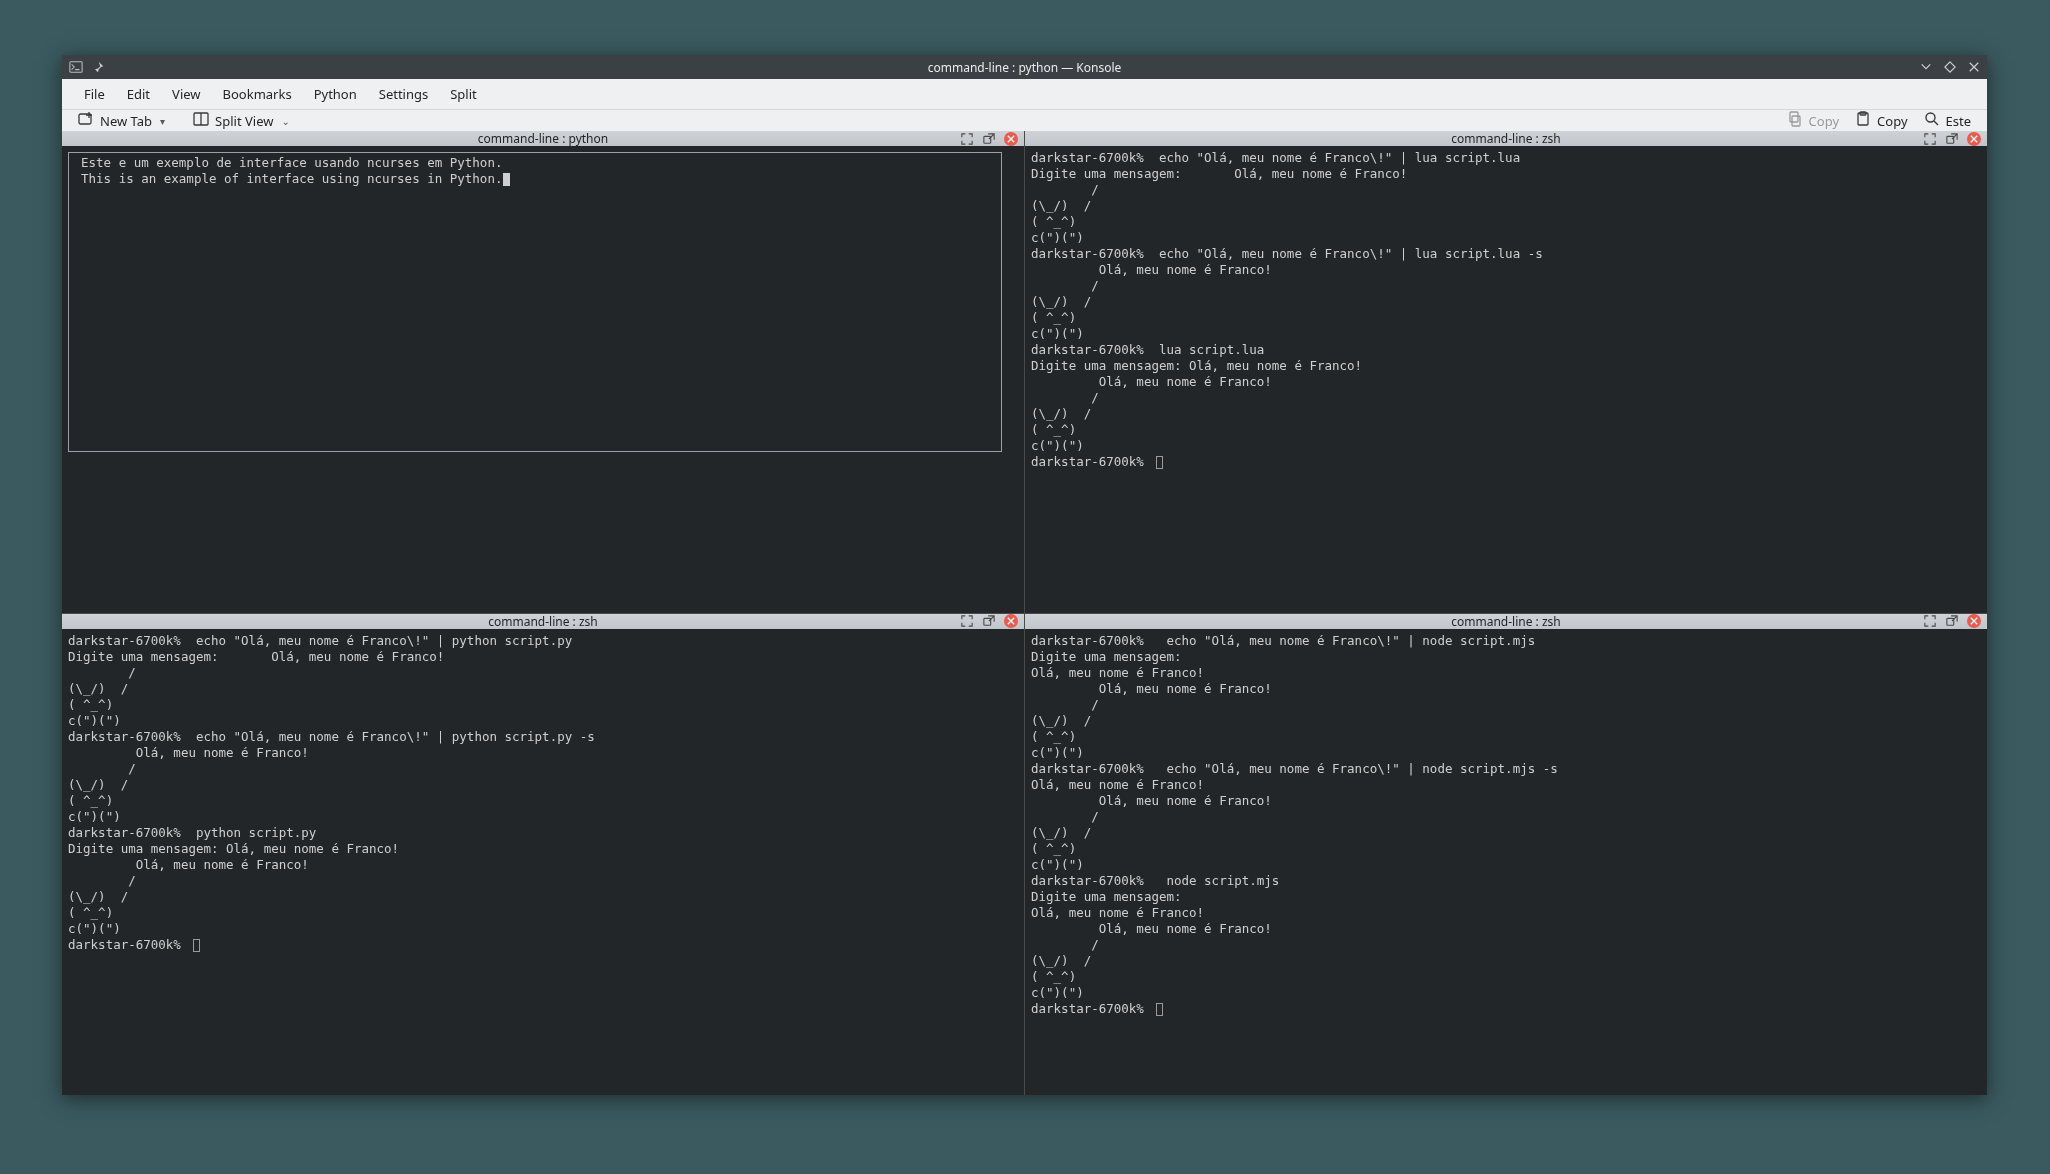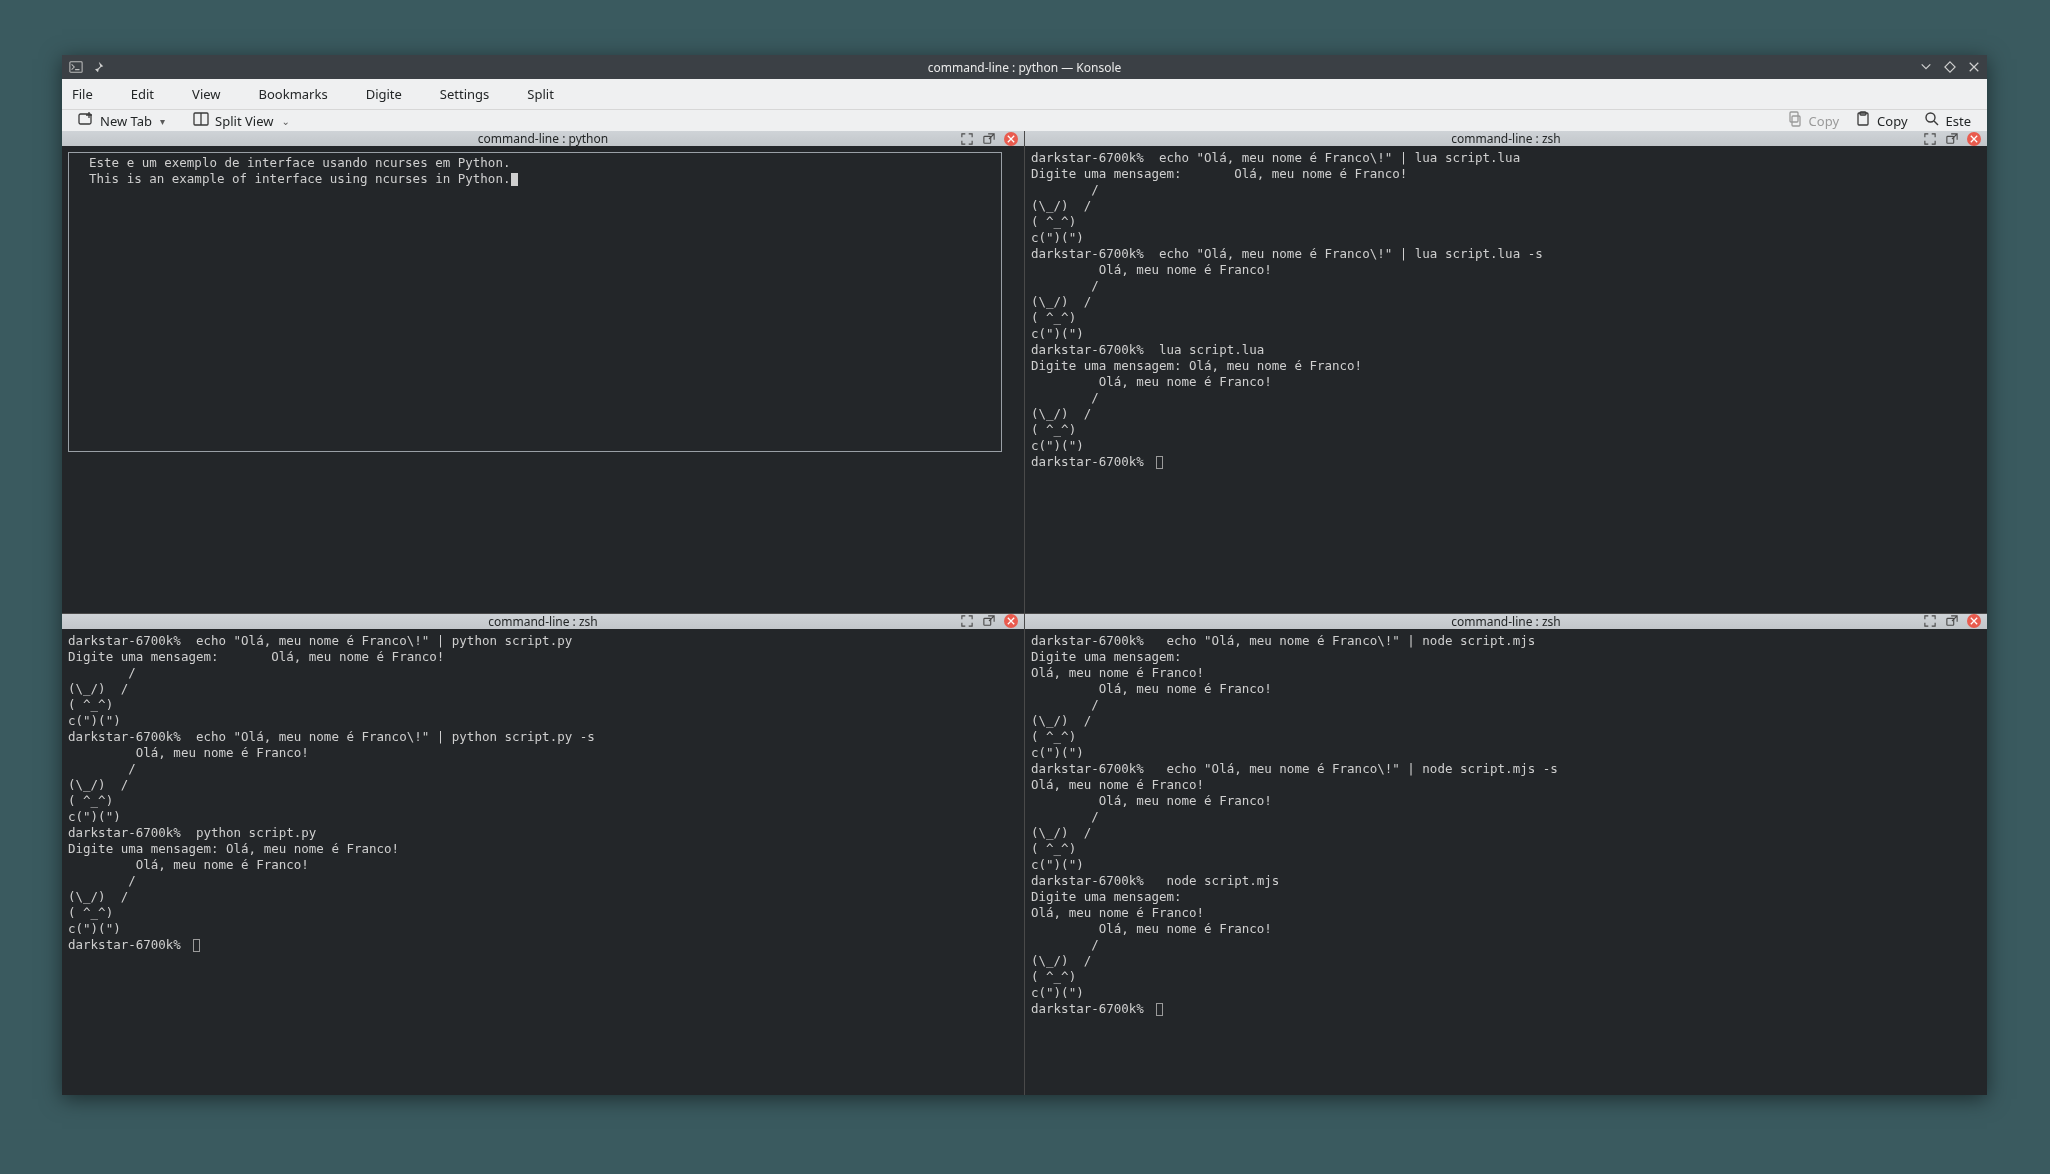--- a/index.html
+++ b/index.html
@@ -34,22 +34,22 @@
   .titlebar-left { display: flex; gap: 6px; padding-left: 6px; }
   .titlebar-left .tbicon { width: 16px; height: 16px; display:flex;align-items:center;justify-content:center; color:#c0c0c0;}
   .titlebar-title { position:absolute; left:0; right:0; text-align:center; color:#eaeaea; font-weight:400; pointer-events:none;}
   .titlebar-right { position:absolute; right:6px; display:flex; gap:10px; color:#c0c0c0;}
   .titlebar-right .tbicon { width:14px; height:14px; display:flex;align-items:center;justify-content:center; cursor:pointer;}
   .menubar {
     height: 30px;
     background: #eff0f1;
     display:flex;
     align-items:center;
-    padding: 0 0;
-    gap: 18px;
+    padding: 0 12px;
+    gap: 2px;
     color:#232627;
     font-size: 13px;
   }
   .menubar .menuitem { padding: 4px 10px; cursor:pointer; border-radius:3px;}
   .toolbar {
     height: 22px;
     background:#eff0f1;
     border-top:1px solid #d7d7d7;
     display:flex;
     align-items:center;
@@ -96,21 +96,21 @@
     font-size:12.5px;
     line-height:16px;
     padding:4px 6px;
     white-space:pre;
     overflow:hidden;
     position:relative;
   }
   .term .ncurses-box {
     border:1px solid #9aa0a6;
     margin-top:2px;
-    padding:2px 20px;
+    padding:2px 12px;
     width:calc(100% - 16px);
     height:300px;
     color:#cfcfcf;
     position:relative;
   }
   .cursor {
     display:inline-block;
     width:7px;
     height:13px;
     background:#cfcfcf;
@@ -164,21 +164,21 @@
           </svg>
       </span>
     </div>
   </div>
 
   <div class="menubar">
     <div class="menuitem">File</div>
     <div class="menuitem">Edit</div>
     <div class="menuitem">View</div>
     <div class="menuitem">Bookmarks</div>
-    <div class="menuitem">Digite</div>
+    <div class="menuitem">Python</div>
     <div class="menuitem">Settings</div>
     <div class="menuitem">Split</div>
   </div>
 
   <div class="toolbar">
     <div class="tool">
       <span>
         <svg viewBox="0 0 16 16">
             <rect x="1" y="3" width="12" height="10" rx="1.5" fill="none" stroke="#3a3a3a" stroke-width="1.3"></rect>
             <path d="M11 1v6M8 4h6" stroke="#3a3a3a" stroke-width="1.3"></path>

